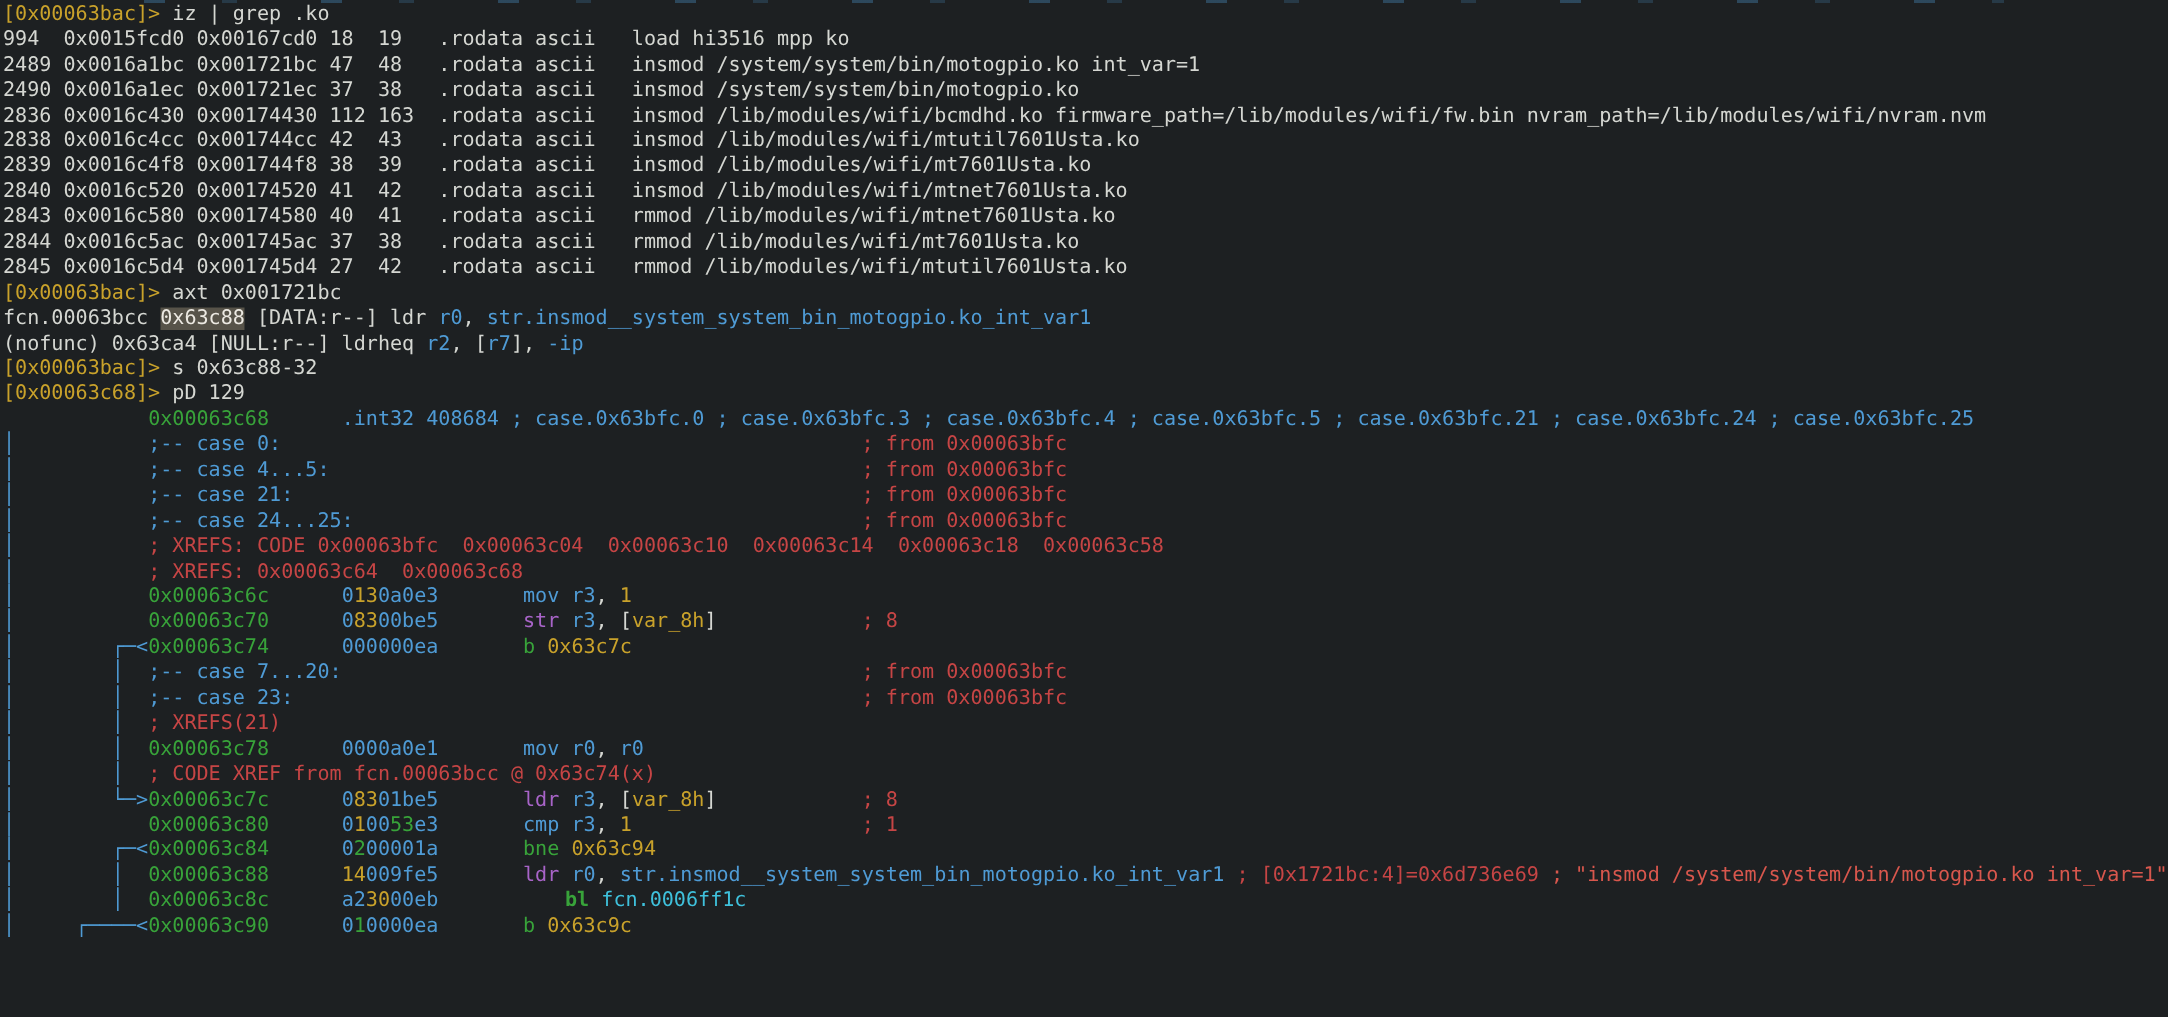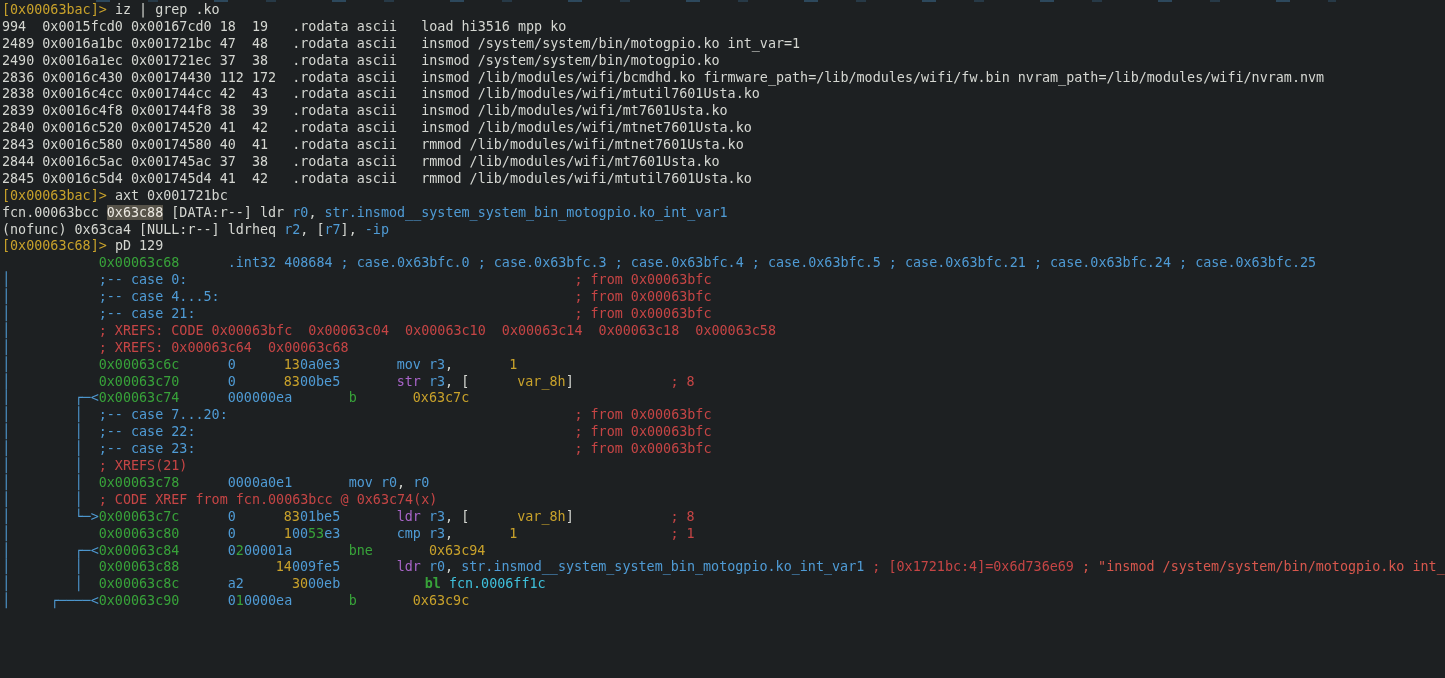--- a/index.html
+++ b/index.html
@@ -27,58 +27,59 @@
     white-space:pre;
     height:16.9px;line-height:16.9px;
     color:var(--fg);
   }
   .fg{color:var(--fg);}
   .prompt{color:var(--prompt);}
   .green{color:var(--green);}
   .greenb{color:var(--green);font-weight:bold;padding-left:28px;}
   .blue{color:var(--blue);}
   .cyanb{color:var(--cyanb);font-weight:normal;}
-  .yellow{color:var(--yellow);padding-left:48px;}
+  .yellow{color:var(--yellow);}
   .magenta{color:var(--magenta);text-align:right;}
   .red{color:var(--red);}
   .redb{color:var(--redb);}
   .hl{color:var(--hlfg);background:var(--hlbg);}
 </style>
 </head>
 <body>
 
 <div class="terminal">
   <div class="top-clip"></div>
   <div id="term-out">
       <div class="line"><span class="prompt">[0x00063bac]&gt; </span><span class="fg">iz | grep .ko</span></div>
       <div class="line"><span class="fg">994  0x0015fcd0 0x00167cd0 18  19   .rodata ascii   load hi3516 mpp ko</span></div>
       <div class="line"><span class="fg">2489 0x0016a1bc 0x001721bc 47  48   .rodata ascii   insmod /system/system/bin/motogpio.ko int_var=1</span></div>
       <div class="line"><span class="fg">2490 0x0016a1ec 0x001721ec 37  38   .rodata ascii   insmod /system/system/bin/motogpio.ko</span></div>
-      <div class="line"><span class="fg">2836 0x0016c430 0x00174430 112 172  .rodata ascii   insmod /lib/modules/wifi/bcmdhd.ko firmware_path=/lib/modules/wifi/fw.bin nvram_path=/lib/modules/wifi/nvram.nvm</span></div>
+      <div class="line"><span class="fg">2836 0x0016c430 0x00174430 112 163  .rodata ascii   insmod /lib/modules/wifi/bcmdhd.ko firmware_path=/lib/modules/wifi/fw.bin nvram_path=/lib/modules/wifi/nvram.nvm</span></div>
       <div class="line"><span class="fg">2838 0x0016c4cc 0x001744cc 42  43   .rodata ascii   insmod /lib/modules/wifi/mtutil7601Usta.ko</span></div>
       <div class="line"><span class="fg">2839 0x0016c4f8 0x001744f8 38  39   .rodata ascii   insmod /lib/modules/wifi/mt7601Usta.ko</span></div>
       <div class="line"><span class="fg">2840 0x0016c520 0x00174520 41  42   .rodata ascii   insmod /lib/modules/wifi/mtnet7601Usta.ko</span></div>
       <div class="line"><span class="fg">2843 0x0016c580 0x00174580 40  41   .rodata ascii   rmmod /lib/modules/wifi/mtnet7601Usta.ko</span></div>
       <div class="line"><span class="fg">2844 0x0016c5ac 0x001745ac 37  38   .rodata ascii   rmmod /lib/modules/wifi/mt7601Usta.ko</span></div>
-      <div class="line"><span class="fg">2845 0x0016c5d4 0x001745d4 41  42   .rodata ascii   rmmod /lib/modules/wifi/mtutil7601Usta.ko</span></div>
+      <div class="line"><span class="fg">2845 0x0016c5d4 0x001745d4 27  42   .rodata ascii   rmmod /lib/modules/wifi/mtutil7601Usta.ko</span></div>
       <div class="line"><span class="prompt">[0x00063bac]&gt; </span><span class="fg">axt 0x001721bc</span></div>
       <div class="line"><span class="fg">fcn.00063bcc </span><span class="hl">0x63c88</span><span class="fg"> [DATA:r--] ldr </span><span class="blue">r0</span><span class="fg">, </span><span class="blue">str.insmod__system_system_bin_motogpio.ko_int_var1</span></div>
       <div class="line"><span class="fg">(nofunc) 0x63ca4 [NULL:r--] ldrheq </span><span class="blue">r2</span><span class="fg">, [</span><span class="blue">r7</span><span class="fg">], </span><span class="blue">-ip</span></div>
+      <div class="line"><span class="prompt">[0x00063bac]&gt; </span><span class="fg">s 0x63c88-32</span></div>
       <div class="line"><span class="prompt">[0x00063c68]&gt; </span><span class="fg">pD 129</span></div>
       <div class="line"><span class="fg">            </span><span class="green">0x00063c68</span><span class="fg">      </span><span class="blue">.int32 408684 ; case.0x63bfc.0 ; case.0x63bfc.3 ; case.0x63bfc.4 ; case.0x63bfc.5 ; case.0x63bfc.21 ; case.0x63bfc.24 ; case.0x63bfc.25</span></div>
       <div class="line"><span class="blue">│</span><span class="fg">           </span><span class="blue">;-- case 0:</span><span class="fg">                                                </span><span class="red">; from 0x00063bfc</span></div>
       <div class="line"><span class="blue">│</span><span class="fg">           </span><span class="blue">;-- case 4...5:</span><span class="fg">                                            </span><span class="red">; from 0x00063bfc</span></div>
       <div class="line"><span class="blue">│</span><span class="fg">           </span><span class="blue">;-- case 21:</span><span class="fg">                                               </span><span class="red">; from 0x00063bfc</span></div>
+      <div class="line"><span class="blue">│</span><span class="fg">           </span><span class="blue">;-- case 24...25:</span><span class="fg">                                          </span><span class="red">; from 0x00063bfc</span></div>
       <div class="line"><span class="blue">│</span><span class="fg">           </span><span class="red">; XREFS: CODE 0x00063bfc  0x00063c04  0x00063c10  0x00063c14  0x00063c18  0x00063c58</span></div>
       <div class="line"><span class="blue">│</span><span class="fg">           </span><span class="red">; XREFS: 0x00063c64  0x00063c68</span></div>
       <div class="line"><span class="blue">│</span><span class="fg">           </span><span class="green">0x00063c6c</span><span class="fg">      </span><span class="blue">0</span><span class="yellow">13</span><span class="blue">0a0e3</span><span class="fg">       </span><span class="blue">mov</span><span class="fg"> </span><span class="blue">r3</span><span class="fg">, </span><span class="yellow">1</span></div>
       <div class="line"><span class="blue">│</span><span class="fg">           </span><span class="green">0x00063c70</span><span class="fg">      </span><span class="blue">0</span><span class="yellow">83</span><span class="blue">00be5</span><span class="fg">       </span><span class="magenta">str</span><span class="fg"> </span><span class="blue">r3</span><span class="fg">, [</span><span class="yellow">var_8h</span><span class="fg">]</span><span class="fg">            </span><span class="red">; 8</span></div>
       <div class="line"><span class="blue">│</span><span class="fg">        </span><span class="blue">┌─&lt;</span><span class="green">0x00063c74</span><span class="fg">      </span><span class="blue">000000ea</span><span class="fg">       </span><span class="green">b</span><span class="fg"> </span><span class="yellow">0x63c7c</span></div>
       <div class="line"><span class="blue">│</span><span class="fg">        </span><span class="blue">│</span><span class="fg">  </span><span class="blue">;-- case 7...20:</span><span class="fg">                                           </span><span class="red">; from 0x00063bfc</span></div>
-      <div class="line"><span class="blue">│</span><span class="fg">        </span><span class="blue">│</span><span class="fg">  </span><span class="blue">;-- case 22:</span><span class="fg">                                               </span><span class="red">; from 0x00063bfc</span></div>
       <div class="line"><span class="blue">│</span><span class="fg">        </span><span class="blue">│</span><span class="fg">  </span><span class="blue">;-- case 23:</span><span class="fg">                                               </span><span class="red">; from 0x00063bfc</span></div>
       <div class="line"><span class="blue">│</span><span class="fg">        </span><span class="blue">│</span><span class="fg">  </span><span class="red">; XREFS(21)</span></div>
       <div class="line"><span class="blue">│</span><span class="fg">        </span><span class="blue">│</span><span class="fg">  </span><span class="green">0x00063c78</span><span class="fg">      </span><span class="blue">0000a0e1</span><span class="fg">       </span><span class="blue">mov</span><span class="fg"> </span><span class="blue">r0</span><span class="fg">, </span><span class="blue">r0</span></div>
       <div class="line"><span class="blue">│</span><span class="fg">        </span><span class="blue">│</span><span class="fg">  </span><span class="red">; CODE XREF from fcn.00063bcc @ 0x63c74(x)</span></div>
       <div class="line"><span class="blue">│</span><span class="fg">        </span><span class="blue">└─&gt;</span><span class="green">0x00063c7c</span><span class="fg">      </span><span class="blue">0</span><span class="yellow">83</span><span class="blue">01be5</span><span class="fg">       </span><span class="magenta">ldr</span><span class="fg"> </span><span class="blue">r3</span><span class="fg">, [</span><span class="yellow">var_8h</span><span class="fg">]</span><span class="fg">            </span><span class="red">; 8</span></div>
       <div class="line"><span class="blue">│</span><span class="fg">           </span><span class="green">0x00063c80</span><span class="fg">      </span><span class="blue">0</span><span class="yellow">1</span><span class="blue">00</span><span class="green">53</span><span class="blue">e3</span><span class="fg">       </span><span class="blue">cmp</span><span class="fg"> </span><span class="blue">r3</span><span class="fg">, </span><span class="yellow">1</span><span class="fg">                   </span><span class="red">; 1</span></div>
       <div class="line"><span class="blue">│</span><span class="fg">        </span><span class="blue">┌─&lt;</span><span class="green">0x00063c84</span><span class="fg">      </span><span class="blue">0</span><span class="green">2</span><span class="blue">00001a</span><span class="fg">       </span><span class="green">bne</span><span class="fg"> </span><span class="yellow">0x63c94</span></div>
       <div class="line"><span class="blue">│</span><span class="fg">        </span><span class="blue">│</span><span class="fg">  </span><span class="green">0x00063c88</span><span class="fg">      </span><span class="yellow">14</span><span class="blue">009fe5</span><span class="fg">       </span><span class="magenta">ldr</span><span class="fg"> </span><span class="blue">r0</span><span class="fg">, </span><span class="blue">str.insmod__system_system_bin_motogpio.ko_int_var1</span><span class="fg"> </span><span class="red">; [0x1721bc:4]=0x6d736e69 </span><span class="redb">; "insmod /system/system/bin/motogpio.ko int_var=1"</span></div>
       <div class="line"><span class="blue">│</span><span class="fg">        </span><span class="blue">│</span><span class="fg">  </span><span class="green">0x00063c8c</span><span class="fg">      </span><span class="blue">a2</span><span class="yellow">30</span><span class="blue">00eb</span><span class="fg">       </span><span class="greenb">bl</span><span class="fg"> </span><span class="cyanb">fcn.0006ff1c</span></div>
       <div class="line"><span class="blue">│</span><span class="fg">     </span><span class="blue">┌────&lt;</span><span class="green">0x00063c90</span><span class="fg">      </span><span class="blue">0</span><span class="green">1</span><span class="blue">0000ea</span><span class="fg">       </span><span class="green">b</span><span class="fg"> </span><span class="yellow">0x63c9c</span></div>

